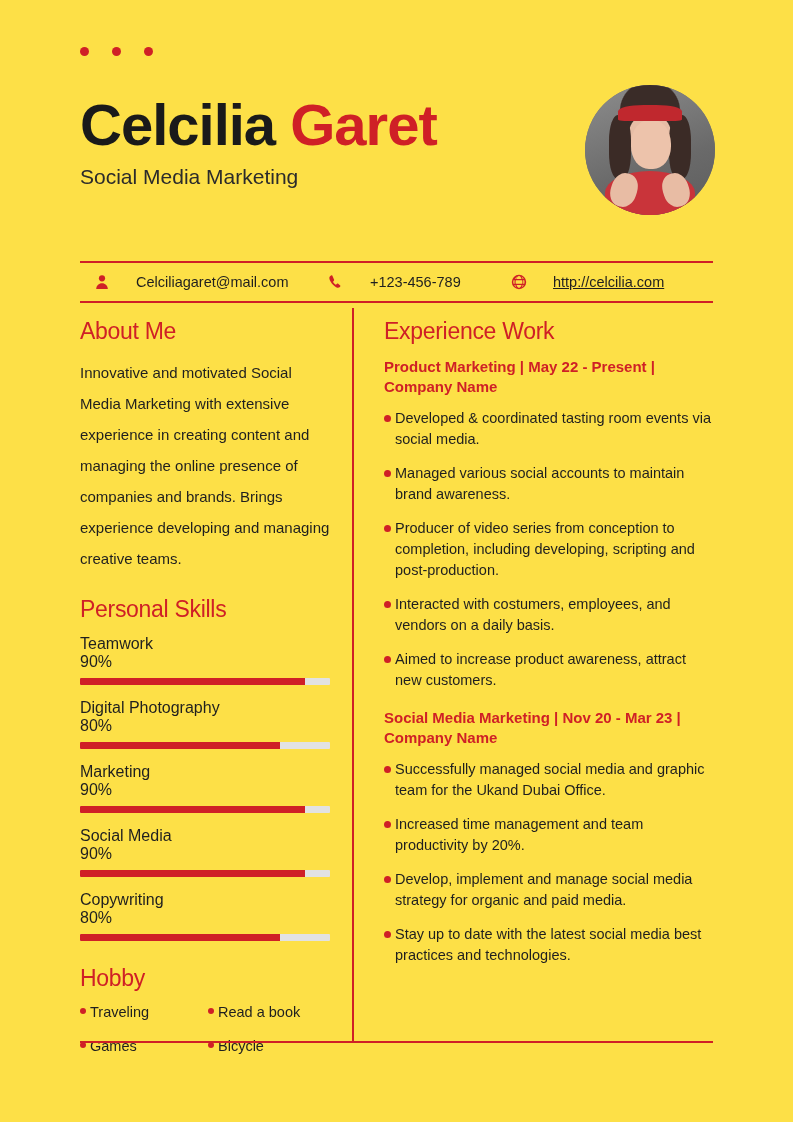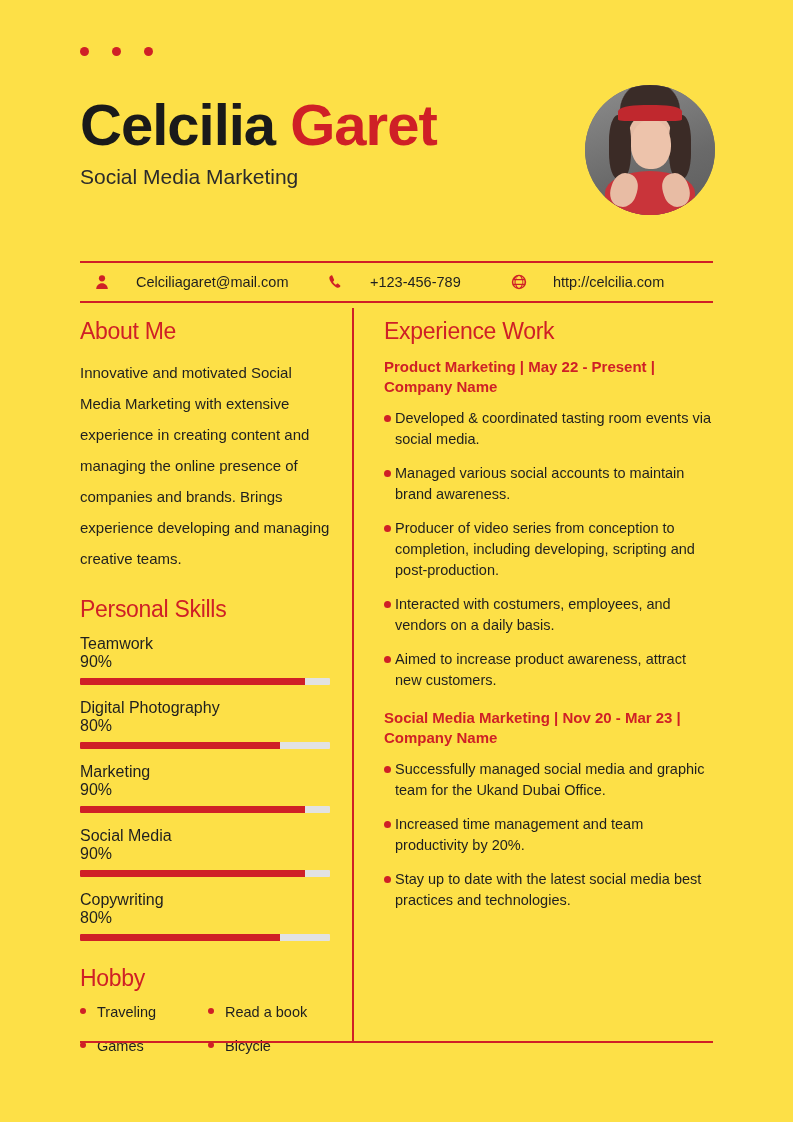--- a/index.html
+++ b/index.html
@@ -137,21 +137,21 @@
   }
   .contact .item {
     display: flex;
     align-items: center;
     gap: 26px;
     font-size: 14.5px;
     color: #1f1f1f;
   }
   .contact .i1 { width: 242px; padding-left: 14px; }
   .contact .i2 { width: 181px; padding-left: 6px; }
-  .contact .i3 { width: 210px; padding-left: 8px; }
+  .contact .i3 { width: 210px; padding-left: 8px; text-decoration: underline; }
   .ico { display: inline-flex; width: 16px; height: 16px; color: #cf2026; }
   .ico svg { width: 16px; height: 16px; fill: #cf2026; }
 
   
   .vdivider {
     position: absolute;
     top: 308px;
     left: 352px;
     width: 2px;
     height: 733px;
@@ -215,21 +215,21 @@
   .hobby { margin-top: 24px; }
   .hobby-grid {
     display: grid;
     grid-template-columns: 128px 1fr;
     row-gap: 18px;
     margin-top: 4px;
   }
   .hobby-item {
     display: flex;
     align-items: baseline;
-    gap: 11px;
+    gap: 4px;
     font-size: 14.5px;
     color: #1f1f1f;
   }
   .dot {
     width: 6px; height: 6px;
     border-radius: 50%;
     background: #cf2026;
     flex: none;
     transform: translateY(-3px);
   }
@@ -444,20 +444,24 @@
         <li>
             <span class="bdot"></span>
             <span>Successfully managed social media and graphic team for the Ukand Dubai Office.</span>
           </li>
         <li>
             <span class="bdot"></span>
             <span>Increased time management and team productivity by 20%.</span>
           </li>
         <li>
             <span class="bdot"></span>
+            <span>Develop, implement and manage social media strategy for organic and paid media.</span>
+          </li>
+        <li>
+            <span class="bdot"></span>
             <span>Stay up to date with the latest social media best practices and technologies.</span>
           </li>
       </ul>
     </div>
   </div>
 
   <div class="rule footer"></div>
 </div>
 
 </body></html>

